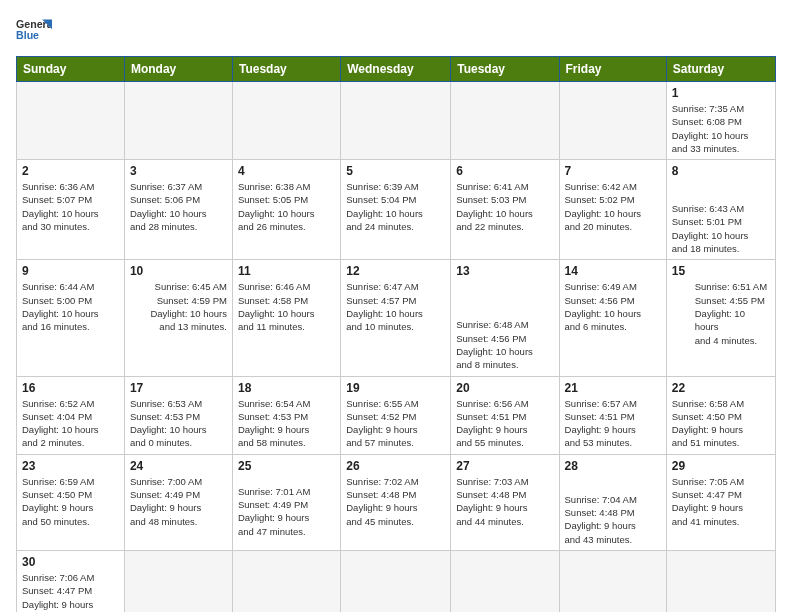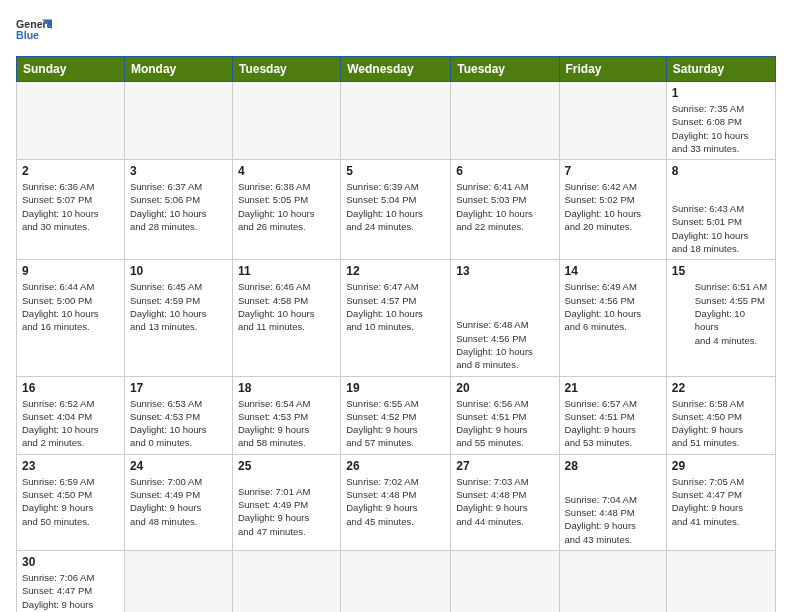--- a/index.html
+++ b/index.html
@@ -183,21 +183,21 @@
       <tr>
         <td>
           <span class="day-number">9</span>
           <div class="day-info" style="white-space: pre-line;">Sunrise: 6:44 AM
 Sunset: 5:00 PM
 Daylight: 10 hours
 and 16 minutes.</div>
         </td>
         <td>
           <span class="day-number">10</span>
-          <div class="day-info" style="white-space: pre-line;">Sunrise: 6:45 AM
+          <div class="day-info" style="white-space: pre-line; text-align: right;">Sunrise: 6:45 AM
 Sunset: 4:59 PM
 Daylight: 10 hours
 and 13 minutes.</div>
         </td>
         <td>
           <span class="day-number">11</span>
           <div class="day-info" style="white-space: pre-line;">Sunrise: 6:46 AM
 Sunset: 4:58 PM
 Daylight: 10 hours
 and 11 minutes.</div>

